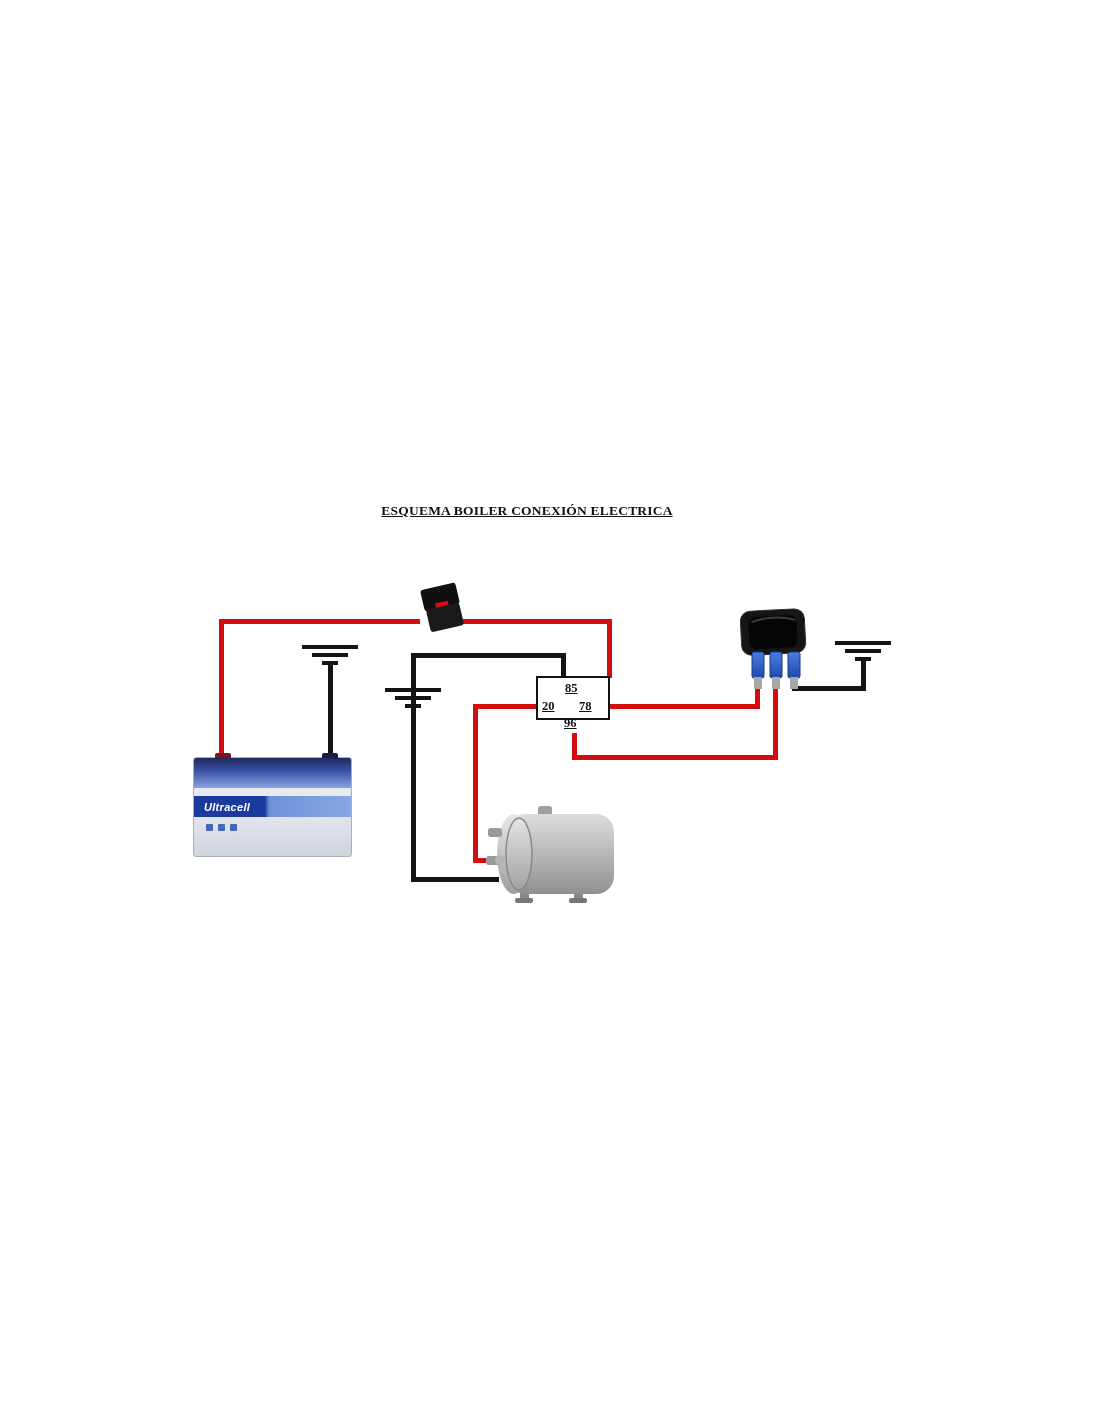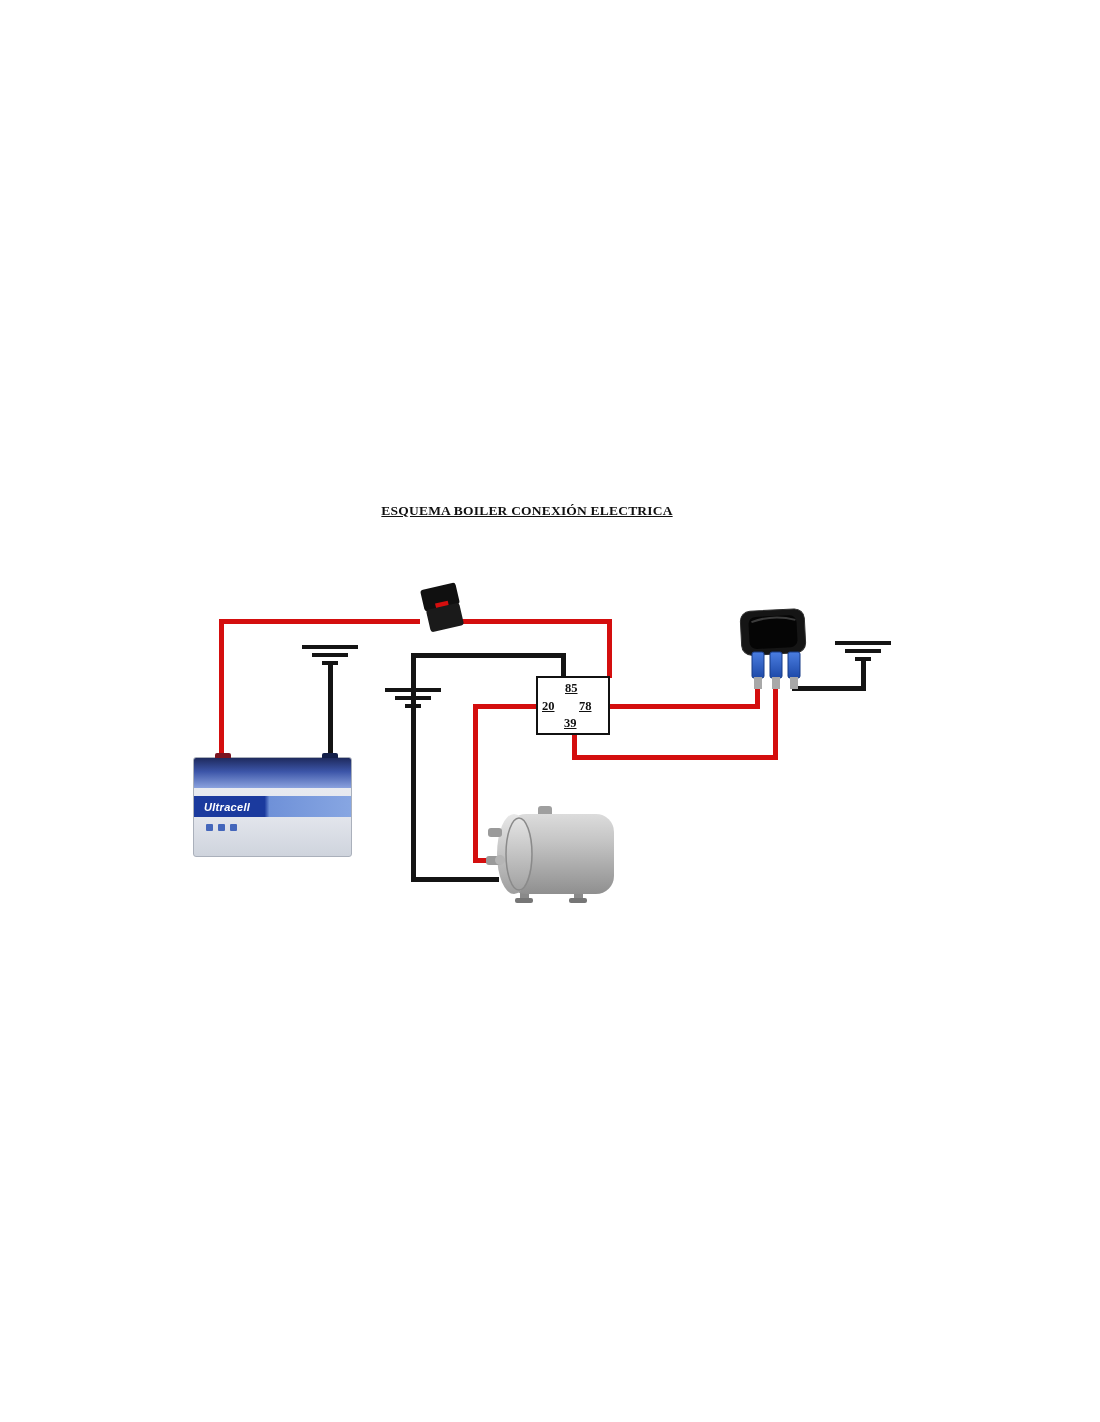--- a/index.html
+++ b/index.html
@@ -11,21 +11,21 @@
          font-family:"Liberation Serif",serif;font-weight:bold;font-size:13.5px;
          letter-spacing:.2px;color:#111;text-decoration:underline;}
 
   .wire{position:absolute;}
   .wire.red{background:var(--wire-positive,#d40e0e);}
   .wire.black{background:var(--wire-ground,#141414);}
 
   .gbar{position:absolute;height:4px;background:var(--wire-ground,#141414);}
 
   
-  .relay{position:absolute;left:536px;top:676px;width:74px;height:59px;
+  .relay{position:absolute;left:536px;top:676px;width:74px;height:44px;
          background:#fff;border:2px solid #111;box-sizing:border-box;z-index:3;}
   .relay .pin{position:absolute;font-family:"Liberation Serif",serif;font-weight:bold;
               font-size:12.5px;color:#111;text-decoration:underline;line-height:1;}
   .pin-85{left:27px;top:4px;}
   .pin-30{left:4px;top:22px;}
   .pin-87{left:41px;top:22px;}
   .pin-86{left:26px;top:39px;}
 
   
   .fuse{position:absolute;left:410px;top:582px;width:60px;height:56px;z-index:2;}
@@ -113,21 +113,21 @@
     </div>
     <div class="mark" style="left:12px;"></div>
     <div class="mark" style="left:24px;"></div>
     <div class="mark" style="left:36px;"></div>
   </div>
 
   <div class="relay">
     <span class="pin pin-85">85</span>
     <span class="pin pin-30">20</span>
     <span class="pin pin-87">78</span>
-    <span class="pin pin-86">39</span>
+    <span class="pin pin-86">96</span>
   </div>
 
   <div class="component" style="left:738px;top:606px;width:72px;height:90px;">
     <svg width="72" height="90" viewBox="0 0 72 90">
       <defs>
         <linearGradient id="conn" x1="0" y1="0" x2="0" y2="1">
           <stop offset="0" stop-color="#4a7de0"></stop>
           <stop offset="1" stop-color="#1d49a8"></stop>
         </linearGradient>
       </defs>

